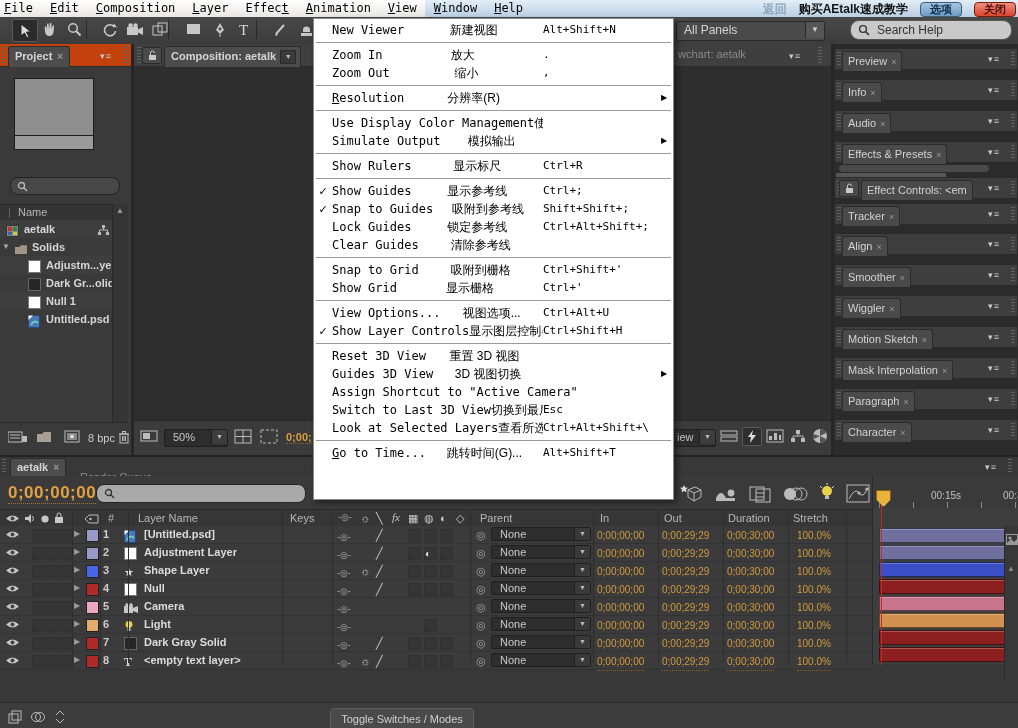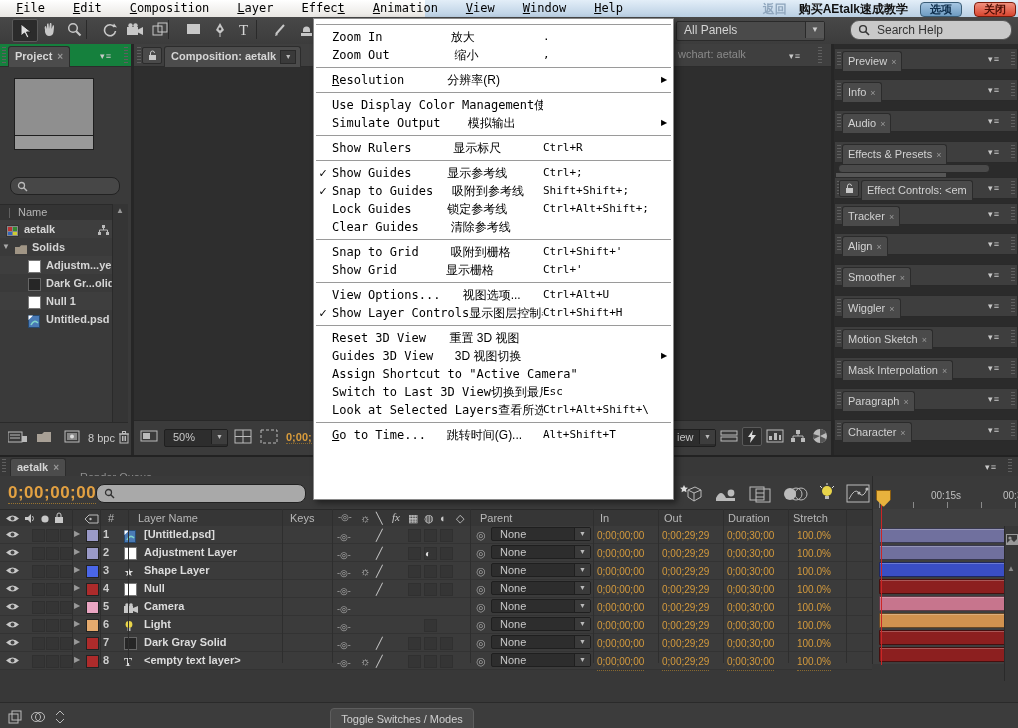--- a/index.html
+++ b/index.html
@@ -4,21 +4,21 @@
 <style>
   html,body{margin:0;padding:0;background:#222;}
   #app{position:relative;width:1018px;height:728px;background:#3a3a3a;overflow:hidden;
        font-family:"Liberation Sans",sans-serif;font-size:11px;color:#ccc;}
   .abs{position:absolute;}
   .grip{position:absolute;width:4px;background:repeating-linear-gradient(180deg,#606060 0 1px,transparent 1px 3px);}
   
   #menubar{left:0;top:0;width:1018px;height:17px;background:linear-gradient(#ffffff,#e9e7e3);
            color:#000;font-family:"DejaVu Sans Mono",monospace;font-size:12px;line-height:17px;}
   #mb-blue{left:425px;top:0;width:593px;height:17px;background:linear-gradient(#e3eef8,#b9cfe3);}
-  #menu-items{position:absolute;left:12px;top:0;display:flex;gap:28px;padding:0 4px;}
+  #menu-items{position:absolute;left:0;top:0;display:flex;gap:17px;padding:0 4px;}
   .mb-item{cursor:default;white-space:nowrap;}
   .mb-item u{text-decoration:underline;}
   #mb-right{position:absolute;right:2px;top:1px;display:flex;align-items:center;gap:12px;
             font-family:"Liberation Sans",sans-serif;font-size:12px;}
   #mb-back{color:#8fa6bd;font-weight:bold;}
   #mb-buy{color:#111;font-weight:bold;}
   .skin-btn{height:13px;line-height:12px;padding:0 9px;border-radius:4px;border:1px solid;font-weight:bold;font-size:11px;}
   #mb-options{background:linear-gradient(#a6c6e2,#6e9cc2);border-color:#3a5d77;color:#0c2c4a;}
   #mb-close{background:linear-gradient(#f0907e,#d9452f);border-color:#7a1a0a;color:#4d0d04;}
   
@@ -30,21 +30,21 @@
      border-radius:2px;color:#d4d4d4;line-height:17px;padding-left:7px;font-size:12px;}
   #workspace-dd .ddarr{position:absolute;right:0;top:0;width:18px;height:16px;background:#565656;border-left:1px solid #2a2a2a;
      text-align:center;color:#ccc;font-size:8px;line-height:16px;}
   #help-search{position:absolute;left:850px;top:3px;width:160px;height:18px;background:#c9c9c9;border:1px solid #555;
      border-radius:9px;color:#222;}
   #help-search input{position:absolute;left:24px;top:1px;width:128px;border:0;background:transparent;outline:none;
      font-family:"Liberation Sans",sans-serif;font-size:12px;color:#222;}
   #help-search input::placeholder{color:#333;}
   
   #project-panel{left:0;top:44px;width:131px;height:411px;background:#3a3a3a;border-right:3px solid #262626;}
-  .tabrow{position:absolute;left:0;top:0;width:100%;height:22px;background:#15803d;border-bottom:1px solid #2c2c2c;}
+  .tabrow{position:absolute;left:0;top:0;width:100%;height:22px;background:#c2410c;border-bottom:1px solid #2c2c2c;}
   .ptab{position:absolute;left:8px;top:2px;height:20px;background:#4c4c4c;border:1px solid #2c2c2c;border-bottom:0;
         border-radius:3px 3px 0 0;padding:0 6px;line-height:19px;color:#d6d6d6;white-space:nowrap;}
   .ptab .x{color:#999;margin-left:5px;font-size:10px;}
   .pmenu{position:absolute;width:22px;height:14px;color:#c9c9c9;font-size:9px;text-align:center;line-height:14px;letter-spacing:1px;}
   #proj-thumb{left:14px;top:34px;width:78px;height:56px;background:#8f8f8f;border:1px solid #1e1e1e;}
   #proj-thumb2{left:14px;top:92px;width:78px;height:13px;background:#9a9a9a;border:1px solid #1e1e1e;border-top:0;}
   .searchbox{position:absolute;background:#474747;border:1px solid #222;border-radius:8px;}
   #proj-name-hdr{left:0;top:160px;width:112px;height:15px;background:#343434;border-top:1px solid #2a2a2a;border-bottom:1px solid #2a2a2a;color:#b5b5b5;}
   #proj-items{left:0;top:176px;width:112px;}
   .proj-row{position:relative;height:18px;line-height:18px;white-space:nowrap;overflow:hidden;color:#d6d6d6;font-weight:bold;}
@@ -503,20 +503,27 @@
       </div>
       <div class="rpanel" style="top: 375px; text-decoration: underline;">
         <div class="grip" style="left: 2px; top: 3px; height: 15px;"></div>
         <div class="rtab"><span>Character</span><span class="x">×</span></div>
         <div class="pmenu" style="right: 12px; top: 3px;">▾≡</div>
         <div class="grip" style="right: 2px; top: 3px; height: 15px;"></div>
       </div>
     </div>
 
   <div id="view-menu" class="abs">
+      <div class="vm-item">
+        <span class="vm-check"></span>
+        <span class="vm-en">New Viewer</span>
+        <span class="vm-zh">新建视图</span>
+        <span class="vm-sc">Alt+Shift+N</span>
+        <span class="vm-arr"></span>
+      </div>
       <div class="vm-sep"></div>
       <div class="vm-item">
         <span class="vm-check"></span>
         <span class="vm-en">Zoom In</span>
         <span class="vm-zh">放大</span>
         <span class="vm-sc">.</span>
         <span class="vm-arr"></span>
       </div>
       <div class="vm-item">
         <span class="vm-check"></span>

